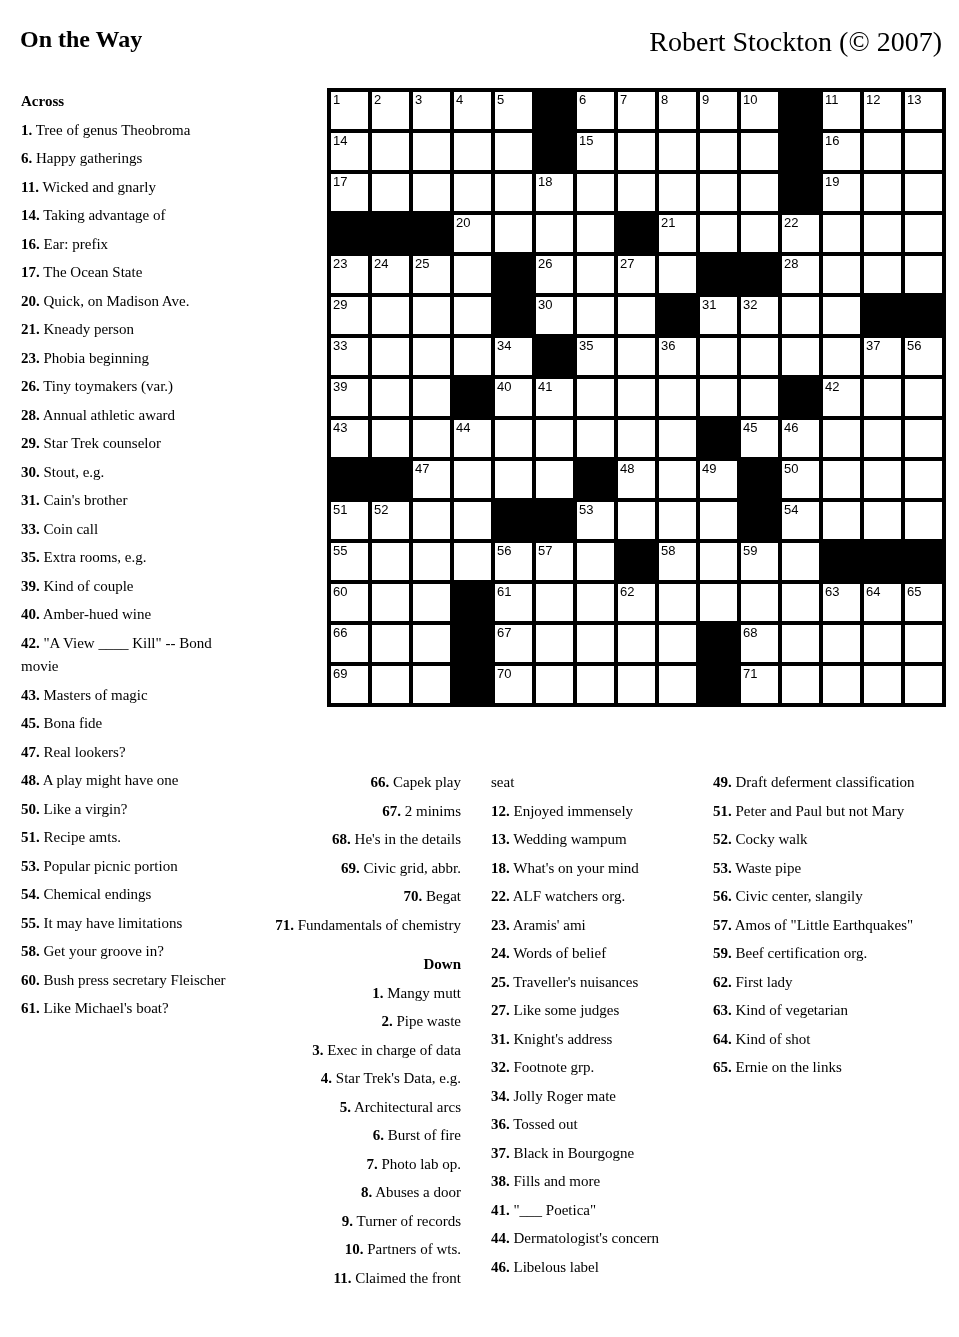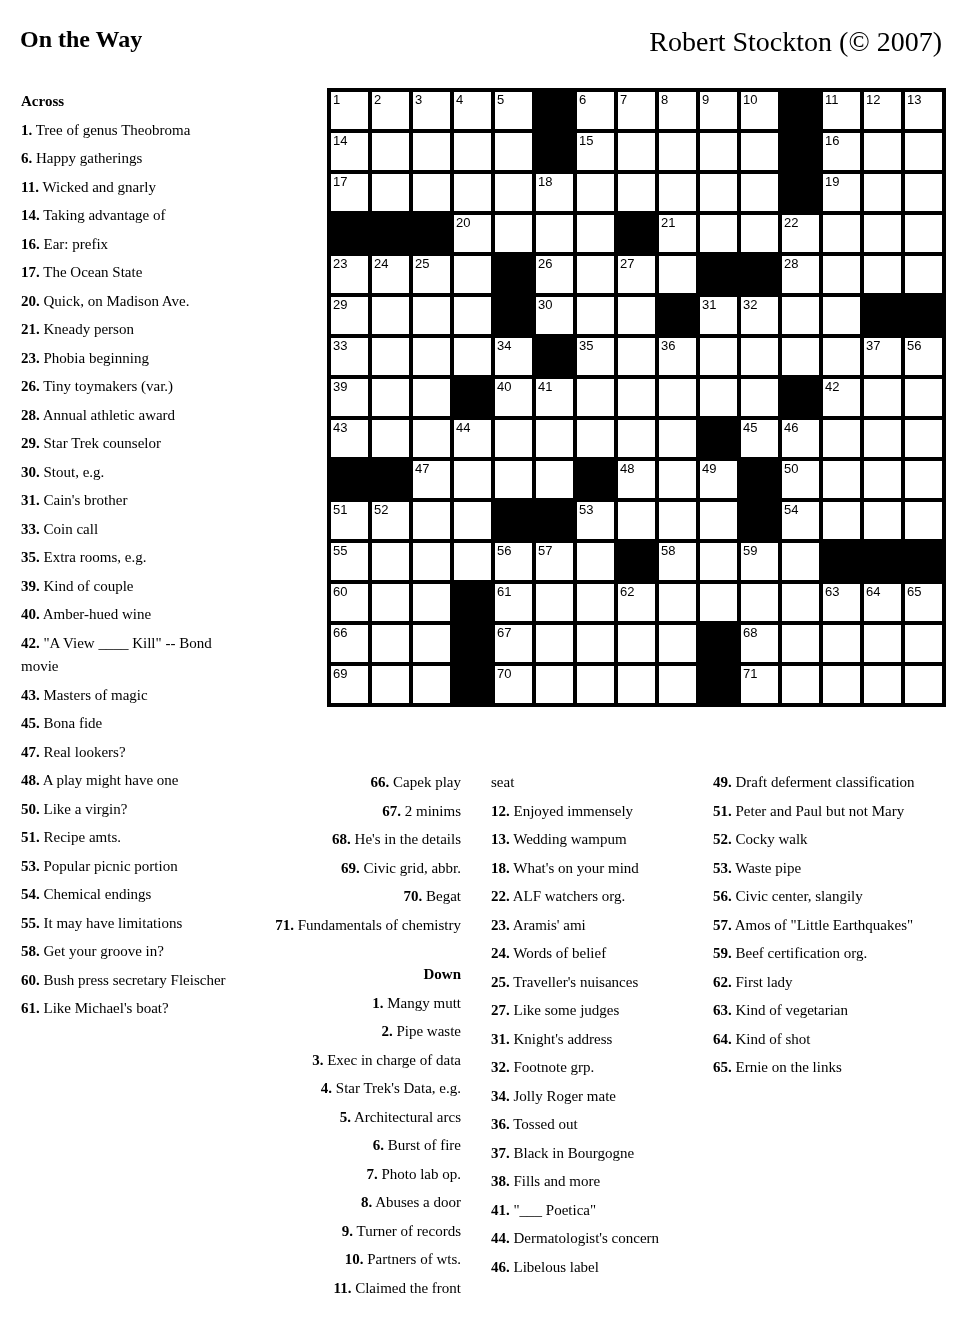--- a/index.html
+++ b/index.html
@@ -37,21 +37,21 @@
     position:absolute;
     font-size:15px; line-height:23.5px;
   }
   #cluecol-1 { left:21px;  top:90px;  width:205px; }
   #cluecol-2 { left:251px; top:771px; width:210px;text-align:right; }
   #cluecol-3 { left:481px; top:771px; width:216px;margin-left:10px; }
   #cluecol-4 { left:713px; top:771px; width:212px; }
   .clue { margin-bottom:5px; }
   .clue b { font-weight:bold; }
   .clue-header { font-weight:bold; margin-bottom:5px; }
-  .clue-header.gap { margin-top:26px; }
+  .clue-header.gap { margin-top:16px; }
 </style>
 </head>
 <body>
 
 <div>
   <div class="page-title">On the Way</div>
   <div class="page-byline">Robert Stockton (© 2007)</div>
 
   <div id="grid">
       <div class="cell">

